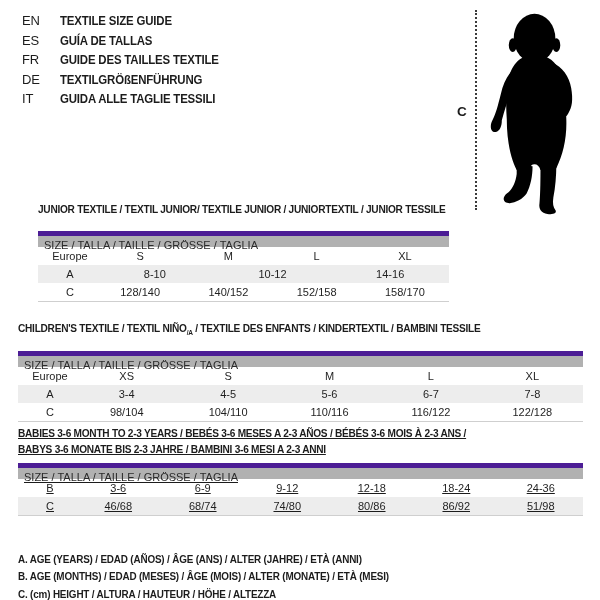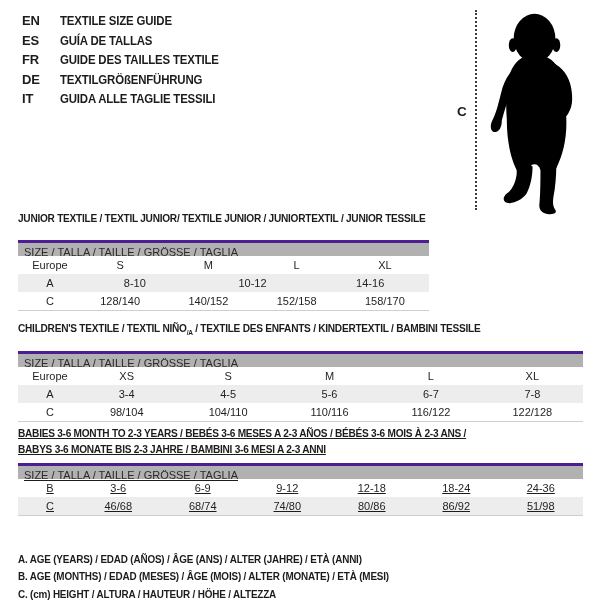--- a/index.html
+++ b/index.html
@@ -4,41 +4,41 @@
 <title>Textile Size Guide</title>
 <style>
   html,body{margin:0;padding:0;background:#fff;}
   .page{
     position:relative;width:600px;height:600px;background:#ffffff;overflow:hidden;
     font-family:"Liberation Sans", sans-serif;color:#1c1c1c;
   }
   
   .lang-list{position:absolute;left:22px;top:11px;}
   .lang-row{display:flex;height:19.5px;line-height:19.5px;}
-  .lang-code{width:38px;font-weight:700;font-size:13px;letter-spacing:-0.2px;}
+  .lang-code{width:38px;font-weight:400;font-size:13px;letter-spacing:-0.2px;}
   .lang-title{font-weight:700;font-size:13px;letter-spacing:-0.2px;display:inline-block;
     transform:scaleX(0.88);transform-origin:0 50%;white-space:nowrap;}
   
   .figure{position:absolute;left:0;top:0;width:600px;height:225px;pointer-events:none;}
   .c-label{position:absolute;left:457px;top:104px;font-weight:700;font-size:13.5px;}
   .dotted-line{position:absolute;left:475px;top:10px;height:200px;width:0;border-left:2px dotted #3a3a3a;}
   .baby-svg{position:absolute;left:483px;top:8px;}
   
   .section{position:absolute;left:18px;}
-  .sec1{top:211px;width:411px;}
+  .sec1{top:202px;width:411px;margin-left:20px;}
   .sec2{top:321px;width:565px;}
   .sec3{top:426px;width:565px;text-decoration:underline;}
   .sec-title{font-weight:700;font-size:11.5px;line-height:15.5px;letter-spacing:-0.3px;
     transform:scaleX(0.88);transform-origin:0 0;white-space:nowrap;}
   .sec-title sub{font-size:0.65em;}
   .sec1 .sec-title{margin-bottom:13px;}
   .sec2 .sec-title{margin-bottom:10px;}
   .sec3 .sec-title{margin-bottom:6px;}
   .tbl{width:100%;}
-  .tbl-header{height:16px;line-height:18px;background:#b1b1b1;border-top:3px solid #4c1d95;
+  .tbl-header{height:16px;line-height:18px;background:#b1b1b1;border-top:5px solid #4c1d95;
     padding-left:6px;font-size:11px;color:#2a2a2a;box-sizing:border-box;}
   .tbl-row{display:flex;height:18px;line-height:18px;font-size:11px;color:#1f1f1f;}
   .tbl-row.shaded{background:#ededed;}
   .tbl-row:last-child{border-bottom:1px solid #cfcfcf;}
   .cell{box-sizing:border-box;}
   .cell.label{width:58px;padding-left:6px;text-align:center;}
   .cell.val{flex:1;text-align:center;}
   
   .legend{position:absolute;left:18px;top:534px;margin-top:17px;}
   .legend-line{font-weight:700;font-size:11.5px;line-height:17.3px;letter-spacing:-0.2px;

